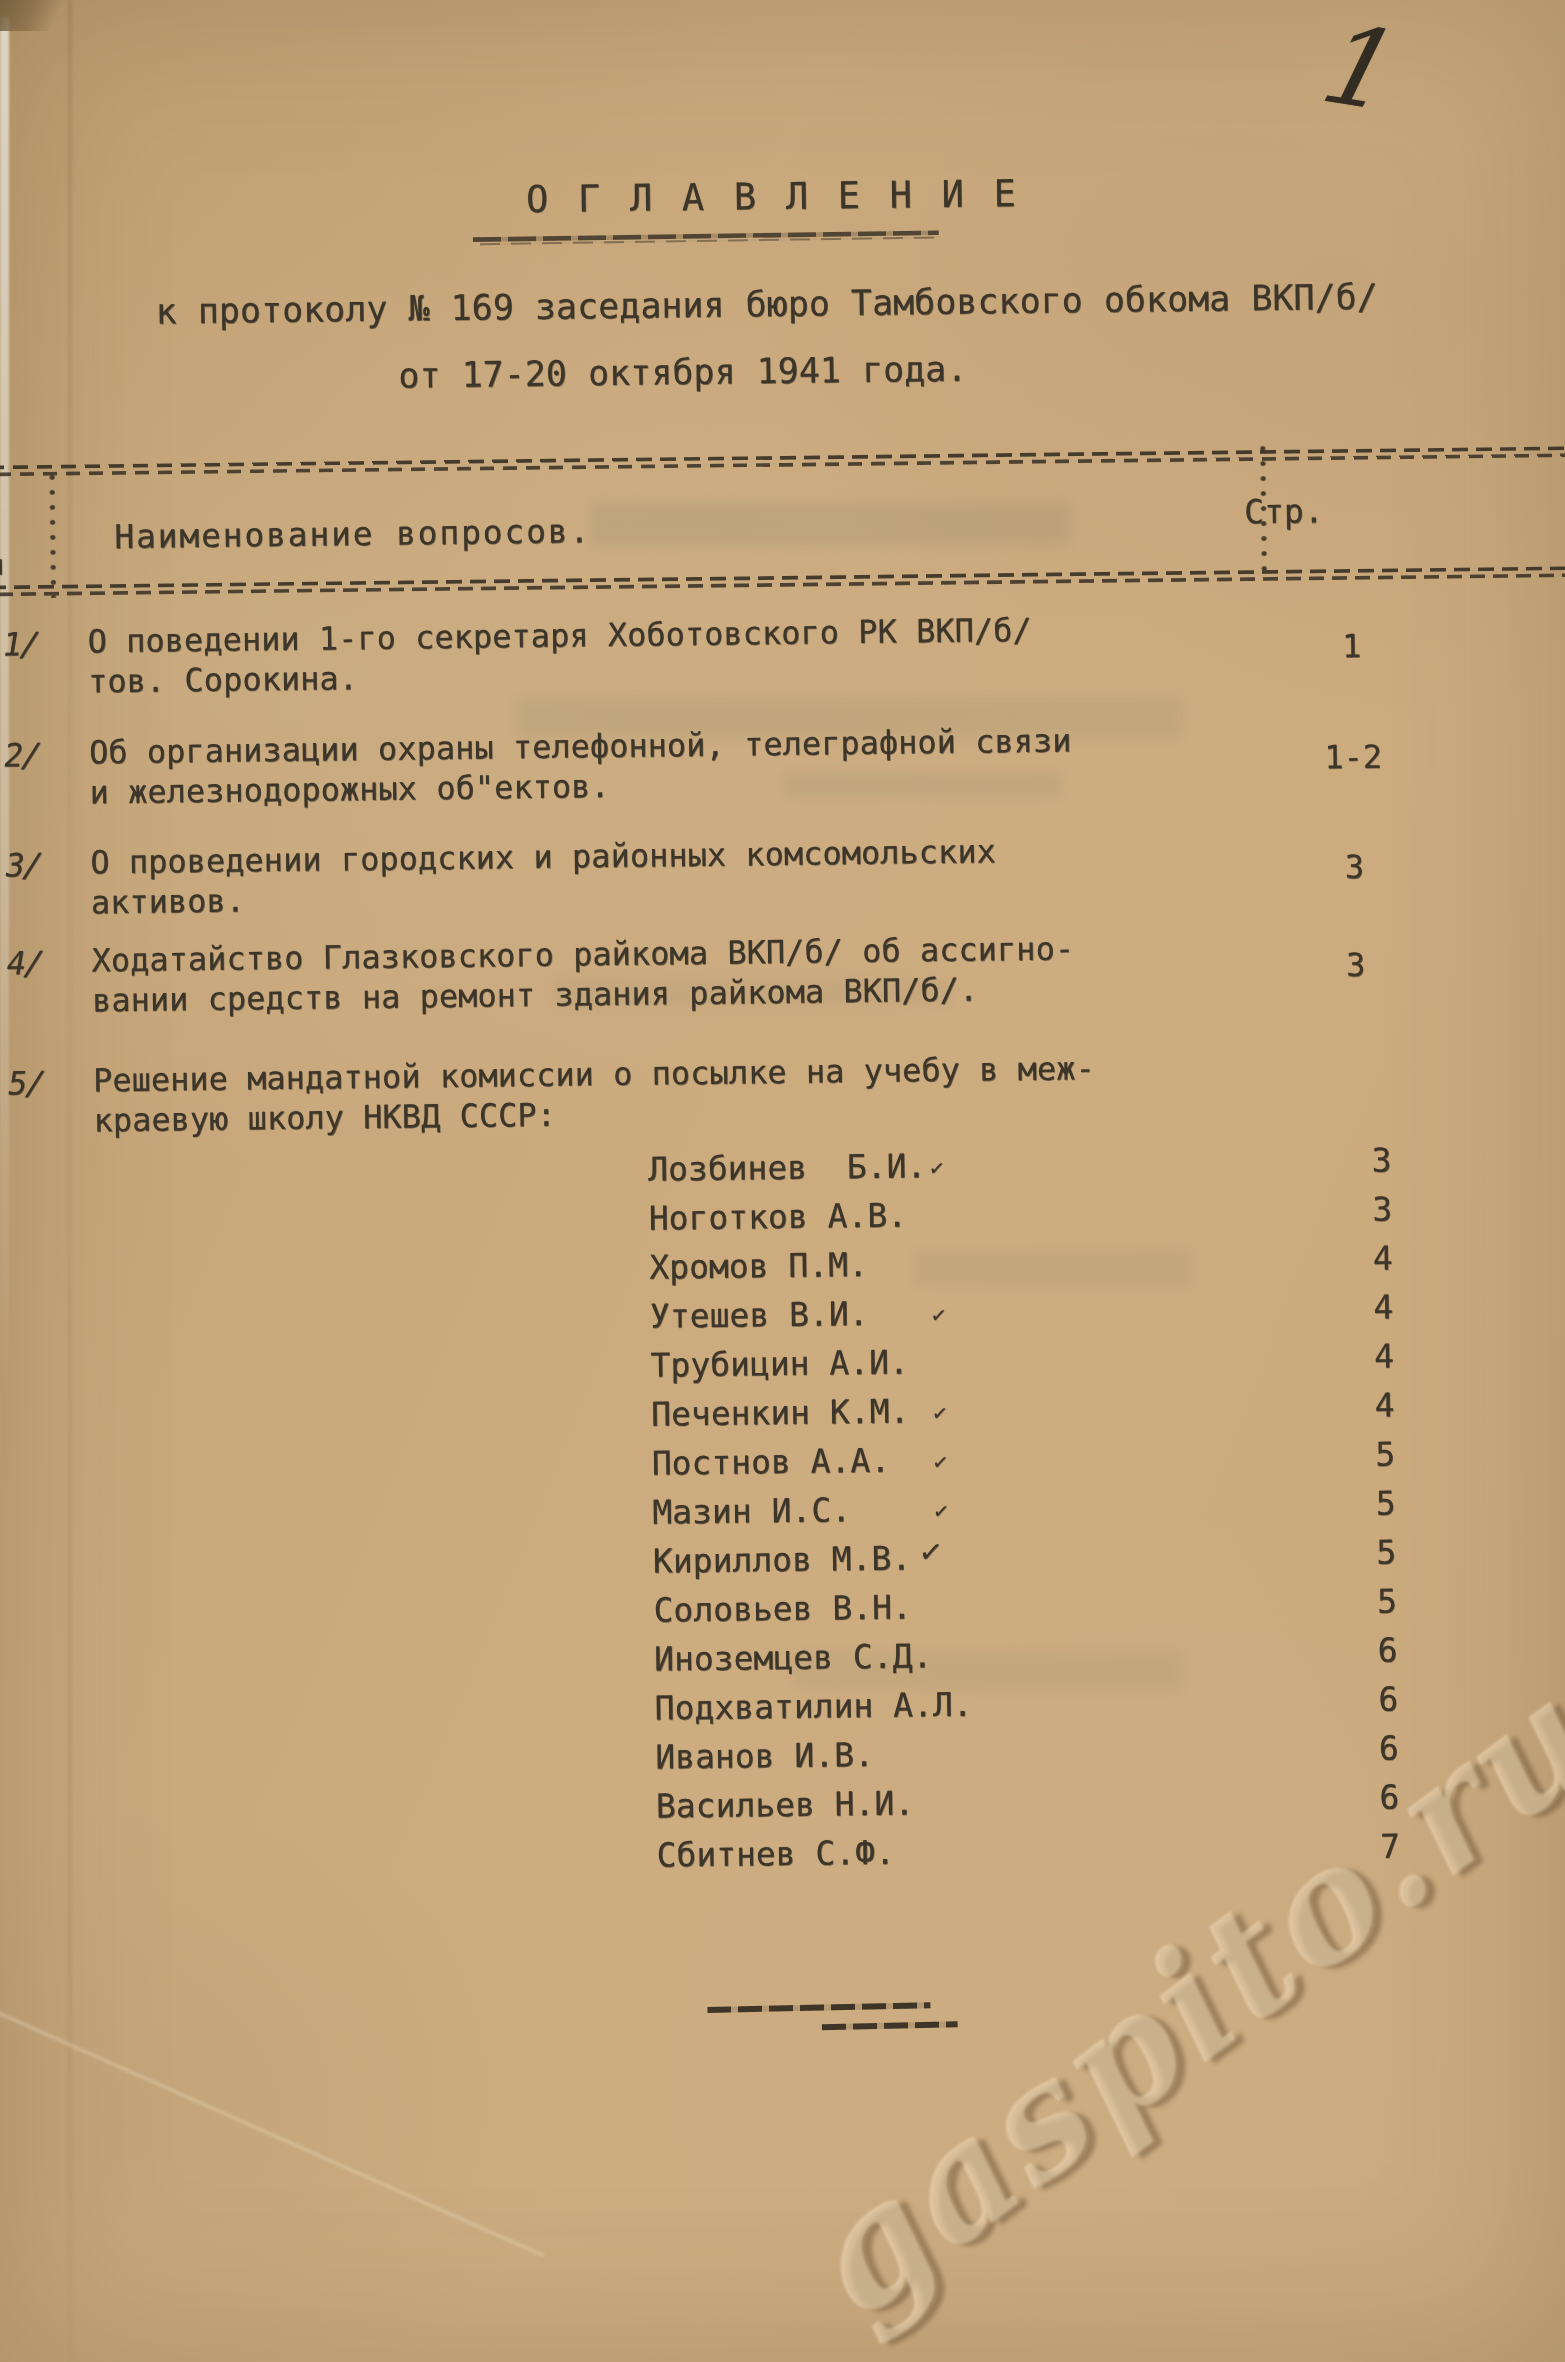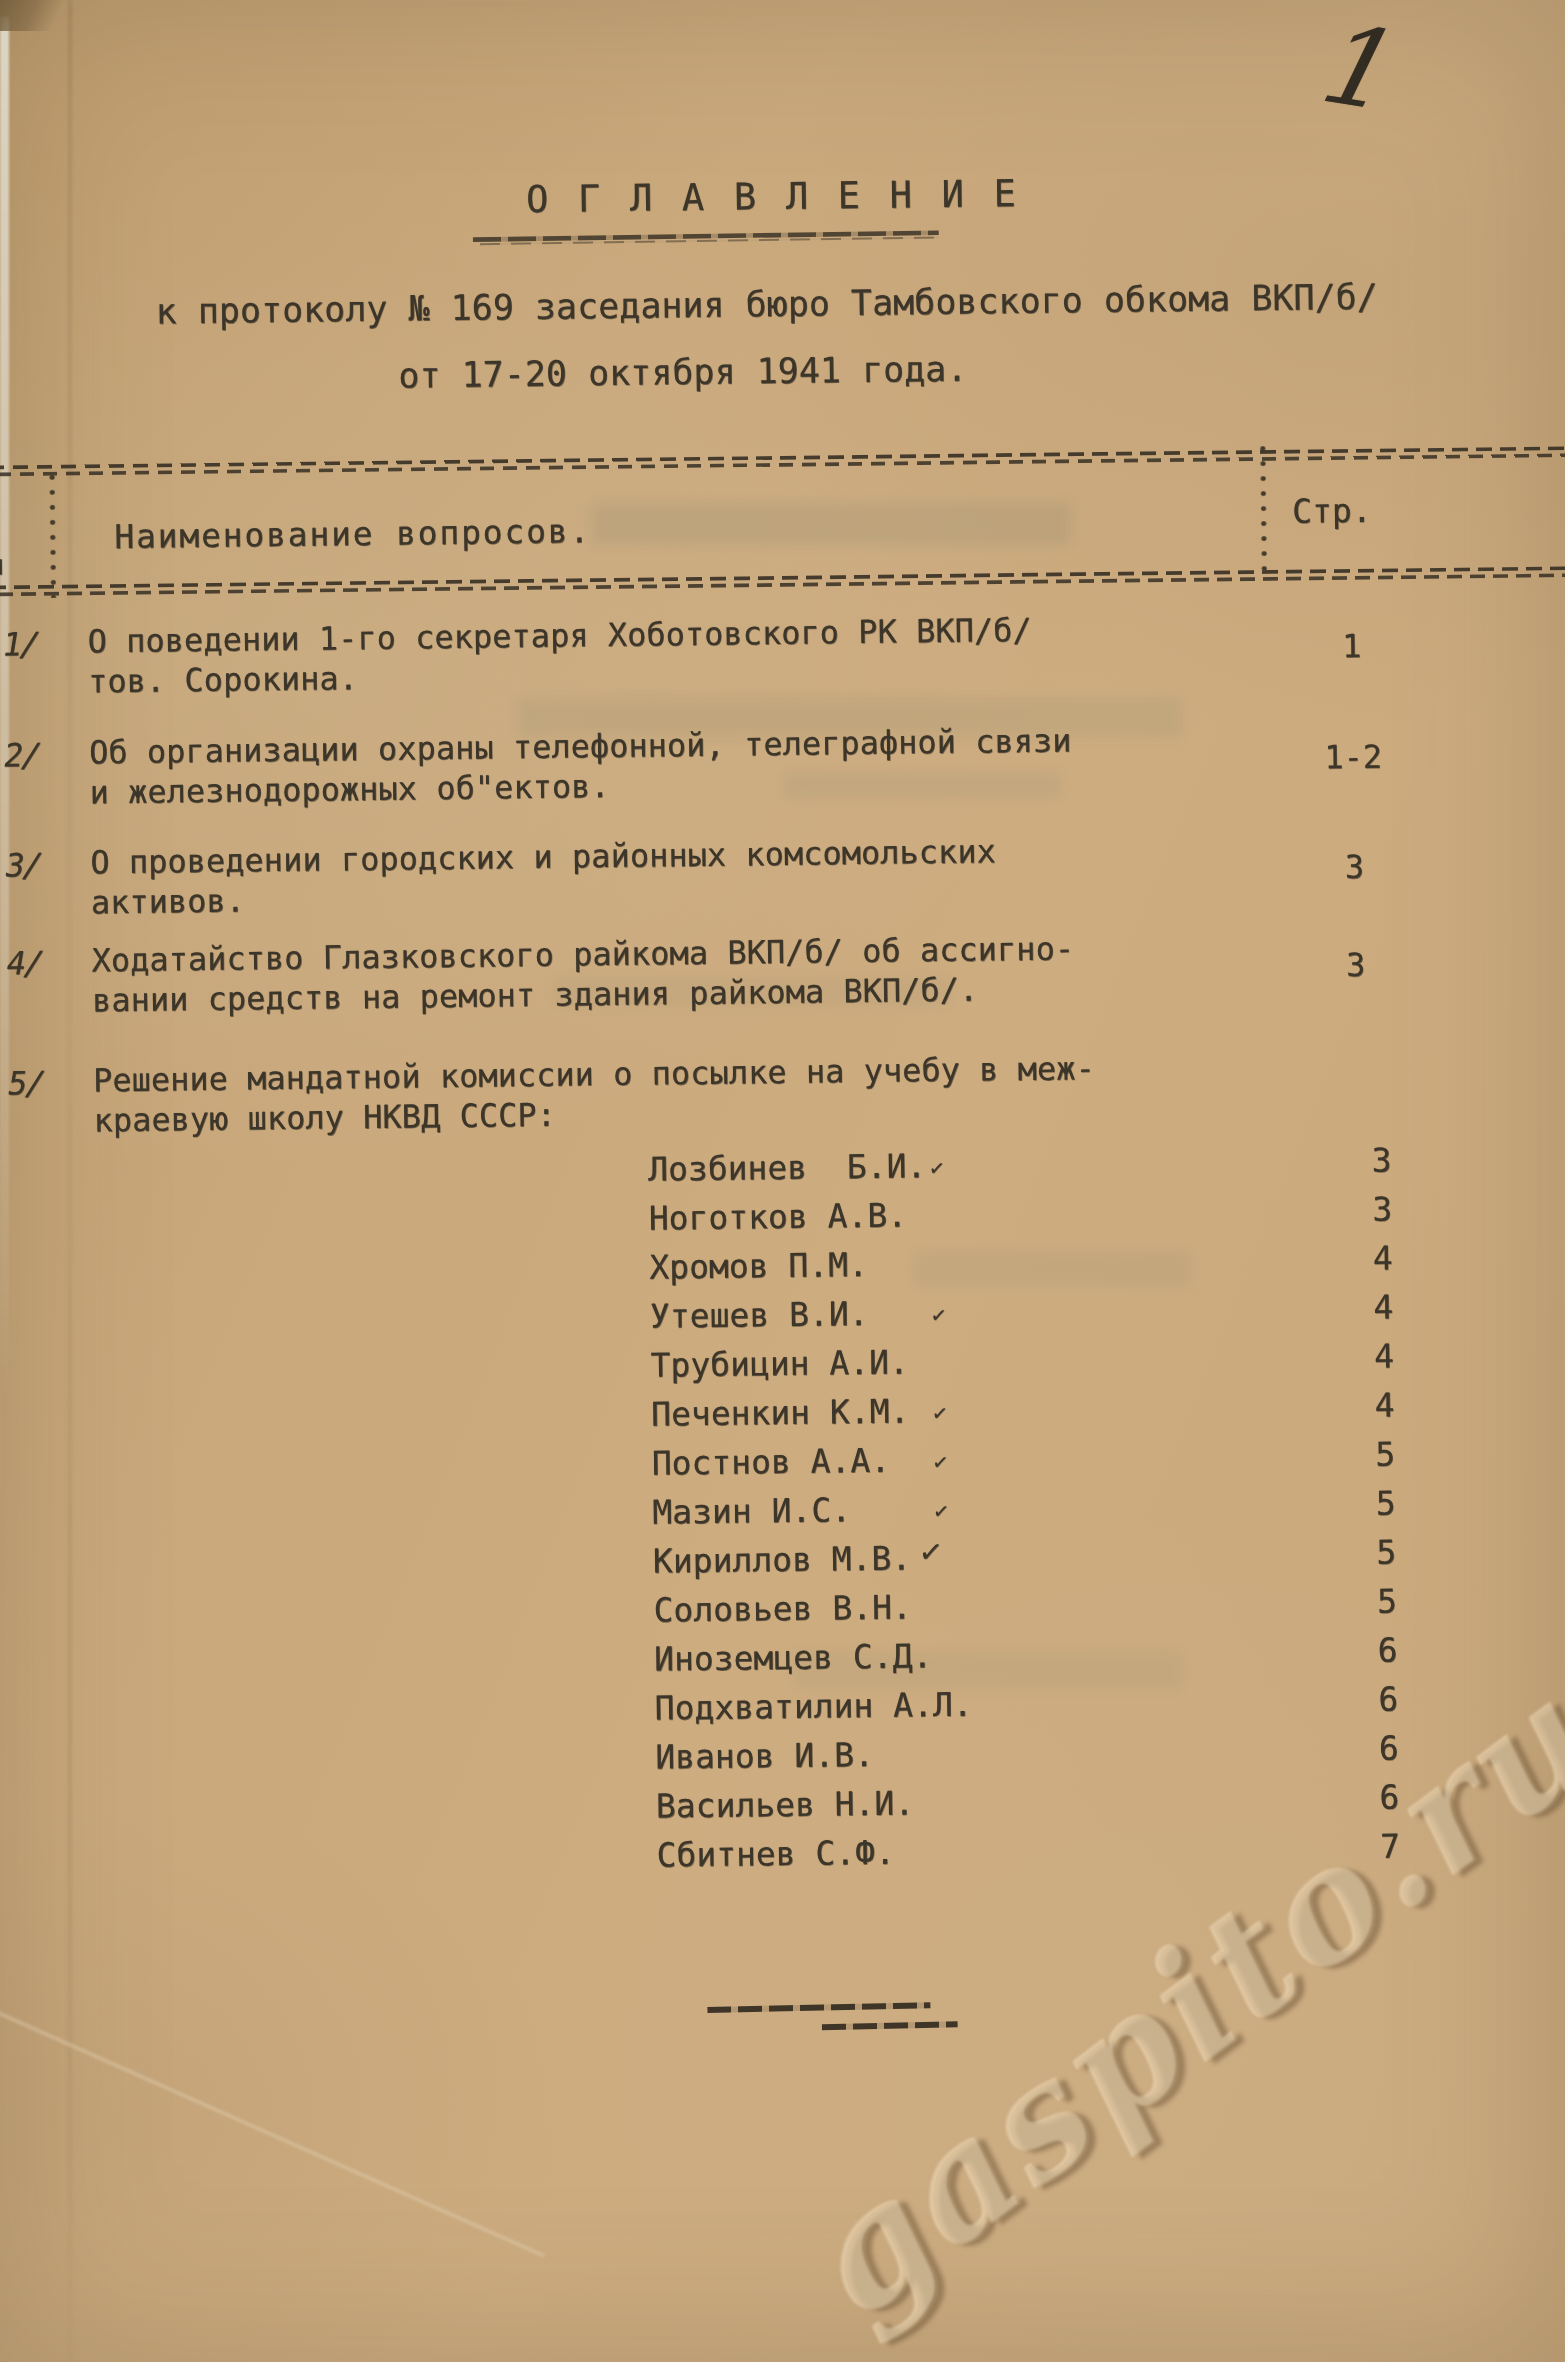--- a/index.html
+++ b/index.html
@@ -99,21 +99,21 @@
   .vdots{
     position:absolute;width:6.5px;
     background-image:radial-gradient(circle 3px at 3.2px 5.5px,rgba(55,47,35,0.9) 60%,rgba(55,47,35,0) 100%);
     background-size:6.5px 15px;background-repeat:repeat-y;
   }
   .vdots-left{left:55px;top:463px;height:126px;}
   .vdots-right{left:1266px;top:449px;height:127px;}
   .col-partial{position:absolute;font-size:28px;}
   .col-partial.bottom{left:-7.4px;top:539px;}
   .th-questions{position:absolute;left:120px;top:509px;font-size:33px;letter-spacing:1.8px;white-space:pre;}
-  .th-page{position:absolute;left:1298px;top:498px;font-size:33px;}
+  .th-page{position:absolute;left:1250px;top:498px;font-size:33px;}
 
   
   .items{position:absolute;left:0;top:0;width:100%;}
   .item-row{position:absolute;left:0;width:100%;font-size:32px;line-height:40px;}
   .item-row:nth-child(1){top:613px;}
   .item-row:nth-child(2){top:724px;}
   .item-row:nth-child(3){top:834px;}
   .item-row:nth-child(4){top:932px;}
   .item-row:nth-child(5){top:1052px;}
   .item-num{position:absolute;left:7.4px;top:1.8px;transform:skewX(-10deg);letter-spacing:-1.8px;}

